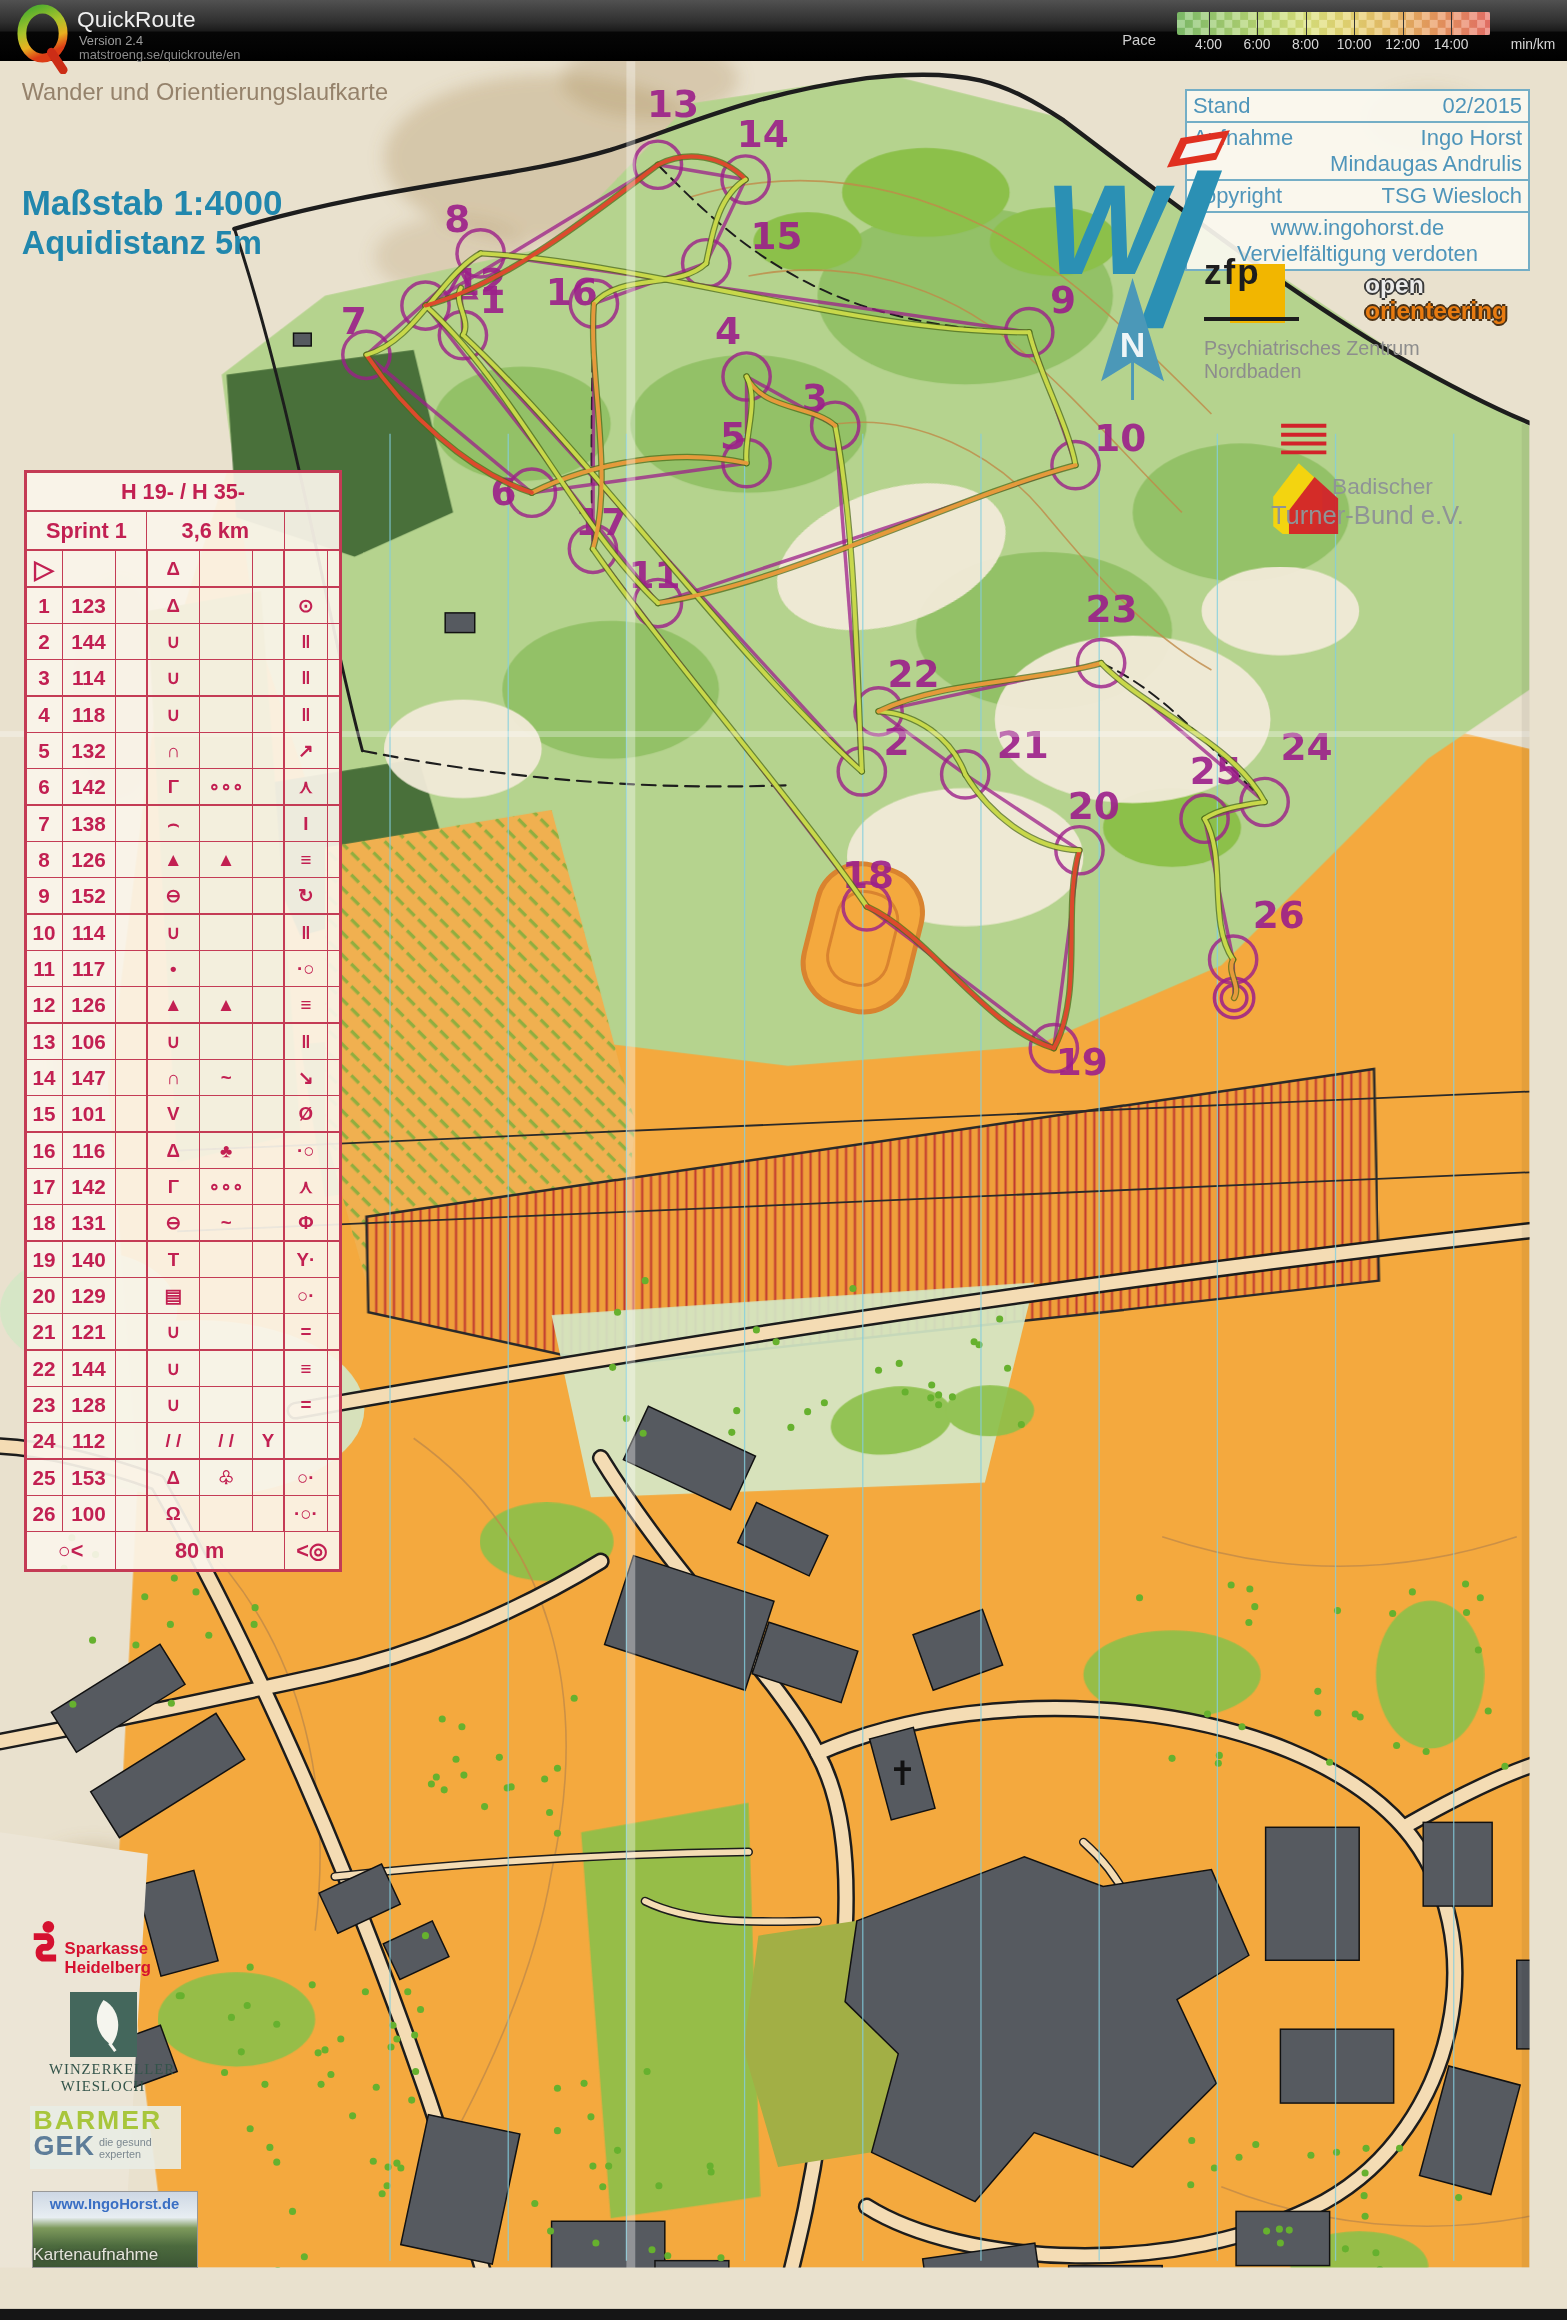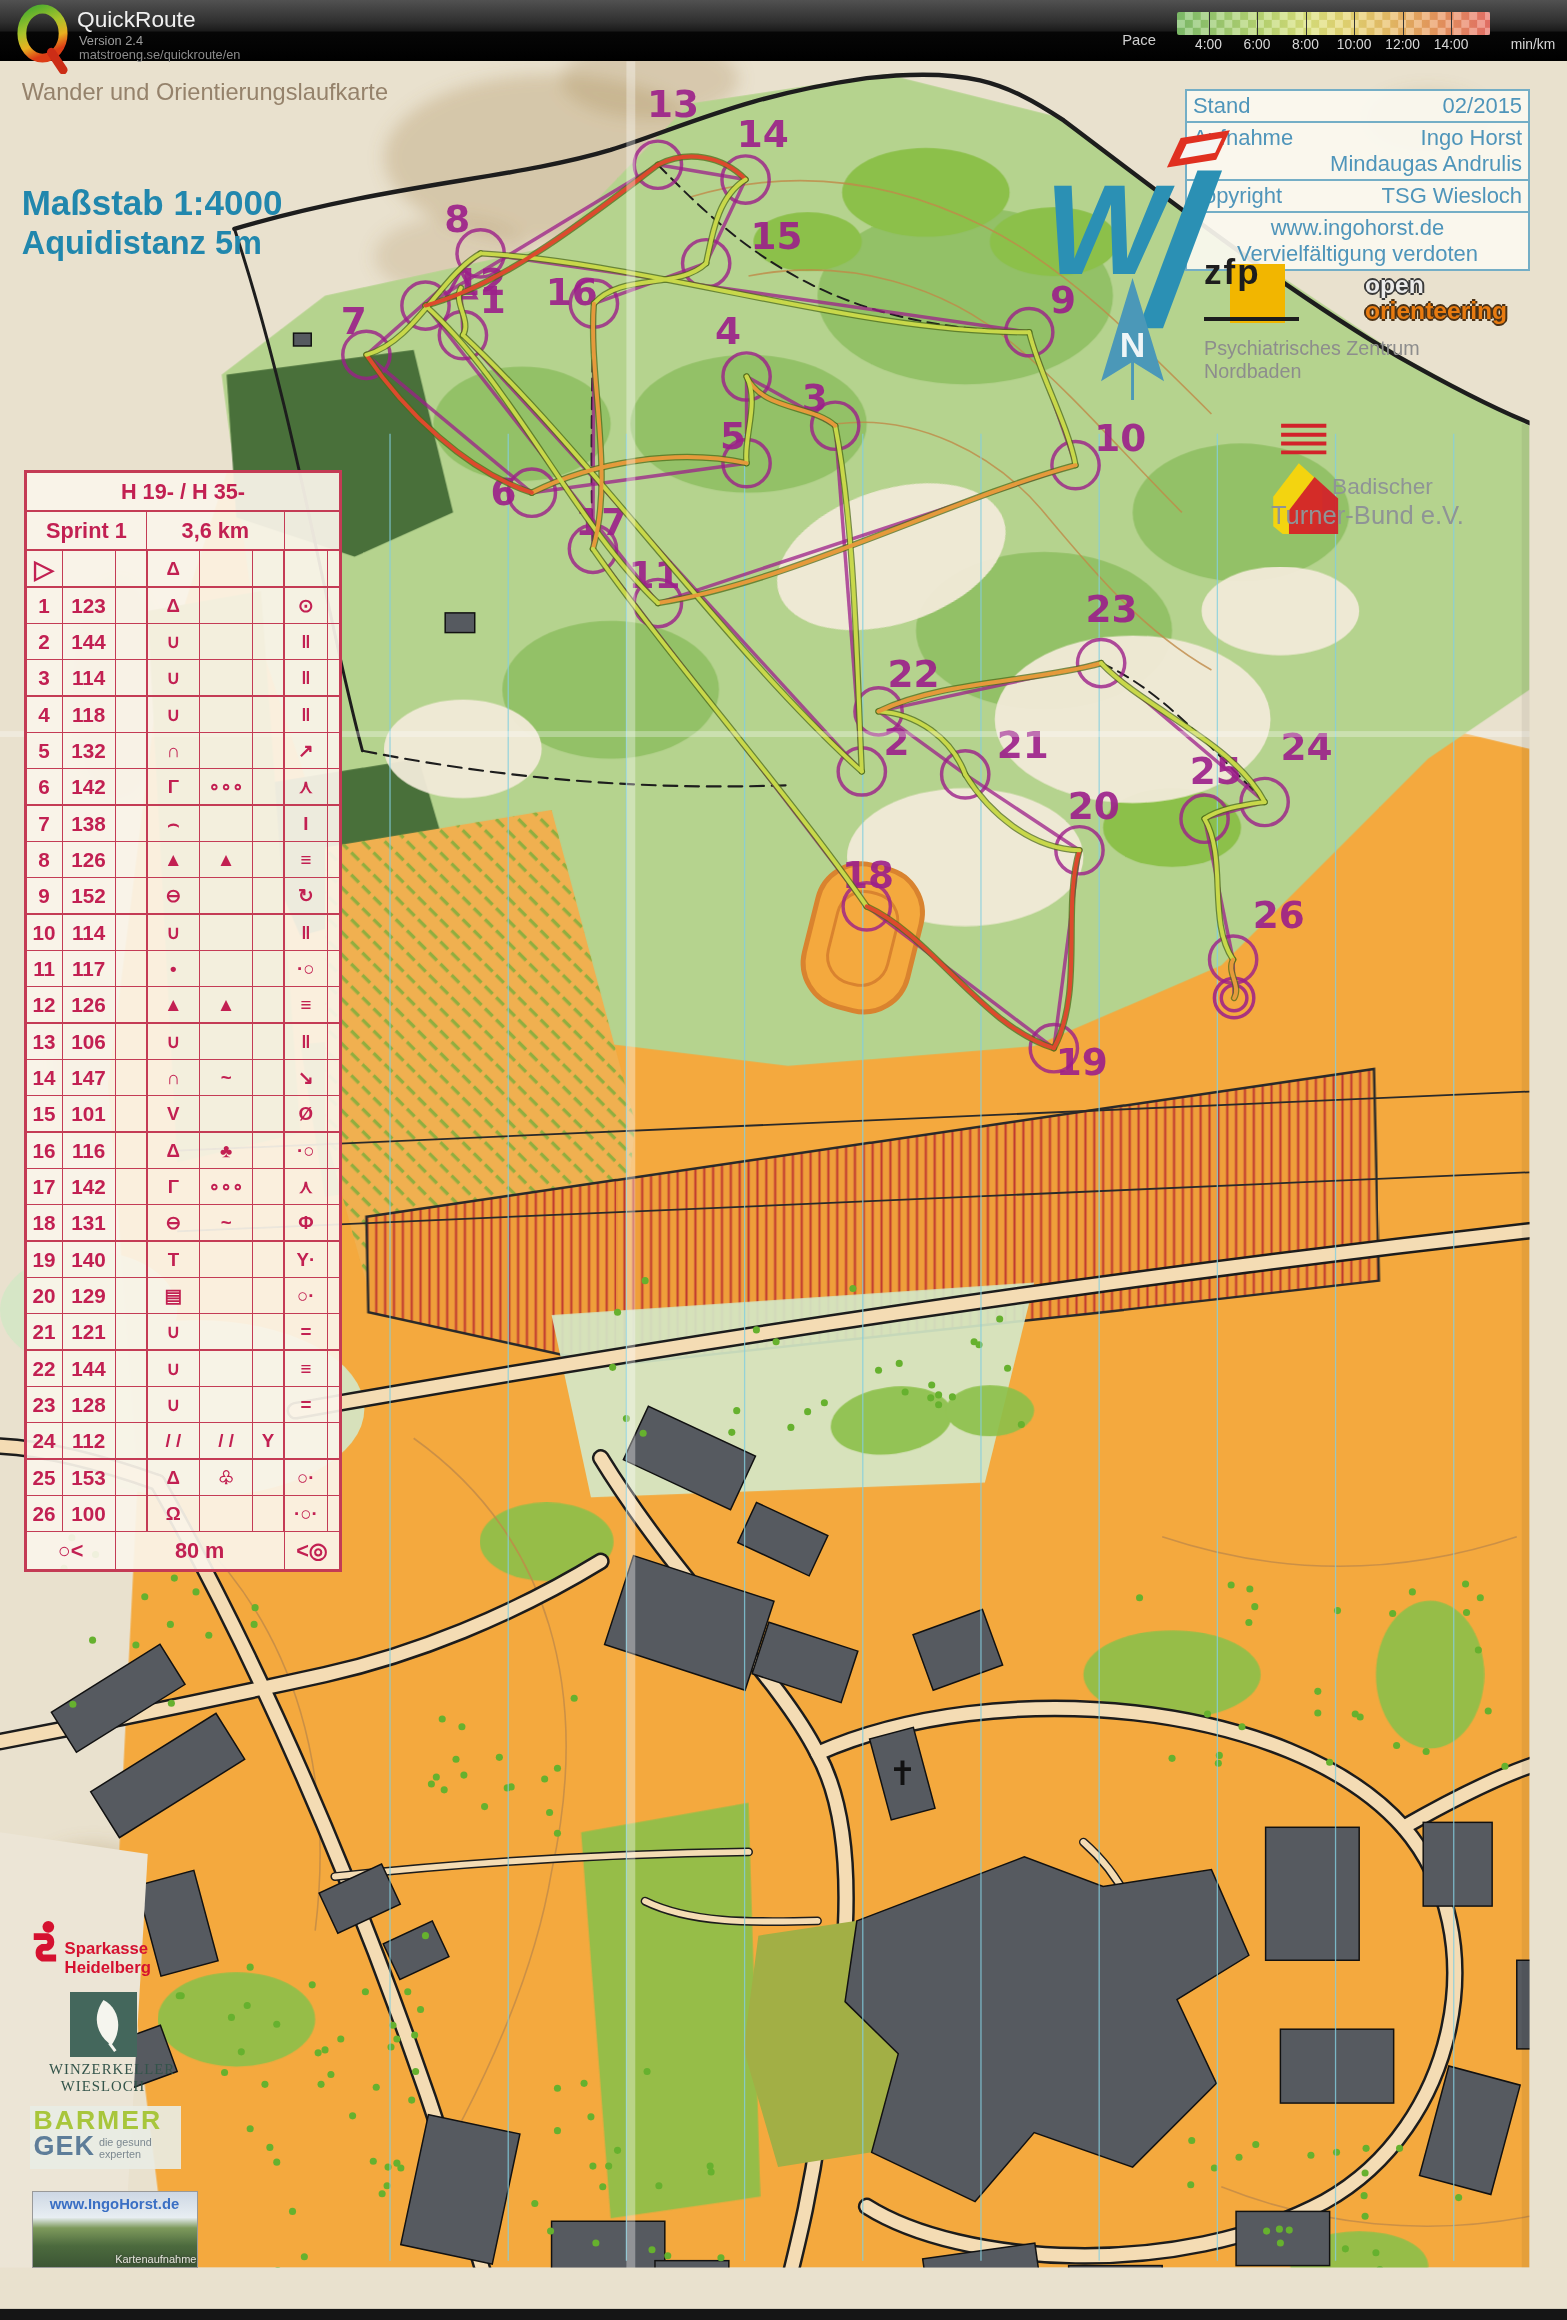--- a/index.html
+++ b/index.html
@@ -61,21 +61,21 @@
   .spark .txt{position:absolute;left:41px;top:19.7px;font-size:16.7px;font-weight:bold;color:#d51130;line-height:19.7px;}
   .winzer{left:49px;top:1992px;width:108px;text-align:center;}
   .winzer .sq{margin:0 auto;width:67px;height:65px;background:#44675c;position:relative;}
   .winzer .name{margin-top:3.9px;font-family:"Liberation Serif",serif;font-size:14.8px;color:#33544a;letter-spacing:1px;line-height:16.7px;}
   .barmer{left:29.6px;top:2106px;width:144px;height:59px;background:rgba(233,236,228,.9);padding:2px 3.9px;}
   .barmer .b1{font-size:26.6px;font-weight:bold;color:#a8c63c;letter-spacing:2px;line-height:25.6px;}
   .barmer .b2{font-size:27px;font-weight:bold;color:#5d7d99;letter-spacing:1px;display:inline-block;line-height:25.6px;}
   .barmer .tag{display:inline-block;vertical-align:top;margin-left:3.9px;font-size:10.8px;color:#7c8890;line-height:11.8px;padding-top:3.9px;}
   .ingo{left:31.5px;top:2191px;width:164px;height:75px;background:linear-gradient(180deg,#cdd7e4 0,#e8eef2 34%,#7e9a5c 48%,#4c6a3e 72%,#3c5634 100%);border:1px solid #999;}
   .ingo .url{position:absolute;left:0;top:3.9px;width:100%;text-align:center;font-size:14.8px;font-weight:bold;color:#3a6fc4;}
-  .ingo .cap{position:absolute;left:0;bottom:2px;width:100%;text-align:right;font-size:11px;color:#e4e4da;text-shadow:0 0 3px #333;}
+  .ingo .cap{position:absolute;left:0;bottom:2px;width:100%;text-align:left;font-size:17px;color:#e4e4da;text-shadow:0 0 3px #333;}
 </style>
 </head>
 <body>
 
 <div class="page">
 
   <svg class="map" width="1567" height="2321" viewBox="0 0 1591 2356">
     <defs>
       <pattern id="vine" width="9" height="9" patternUnits="userSpaceOnUse">
         <rect width="9" height="9" fill="#ef9f3a"></rect>

